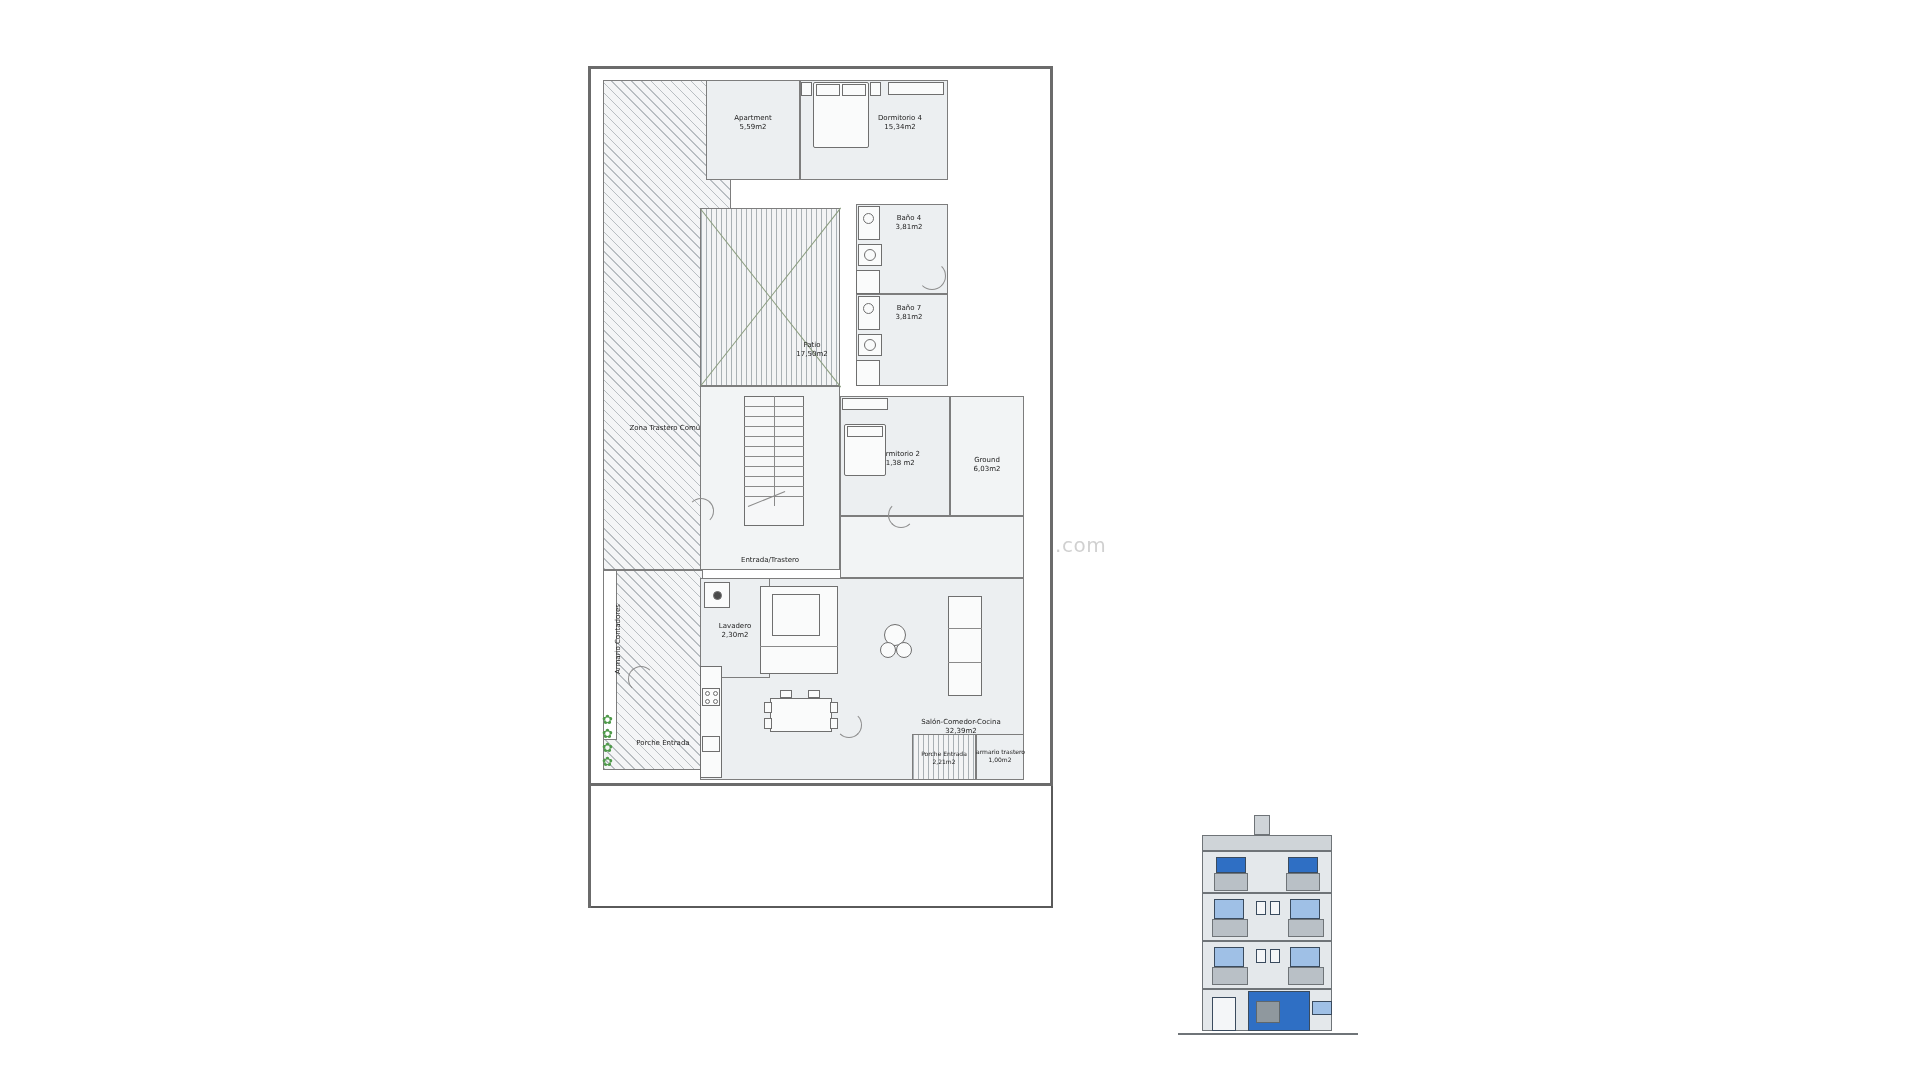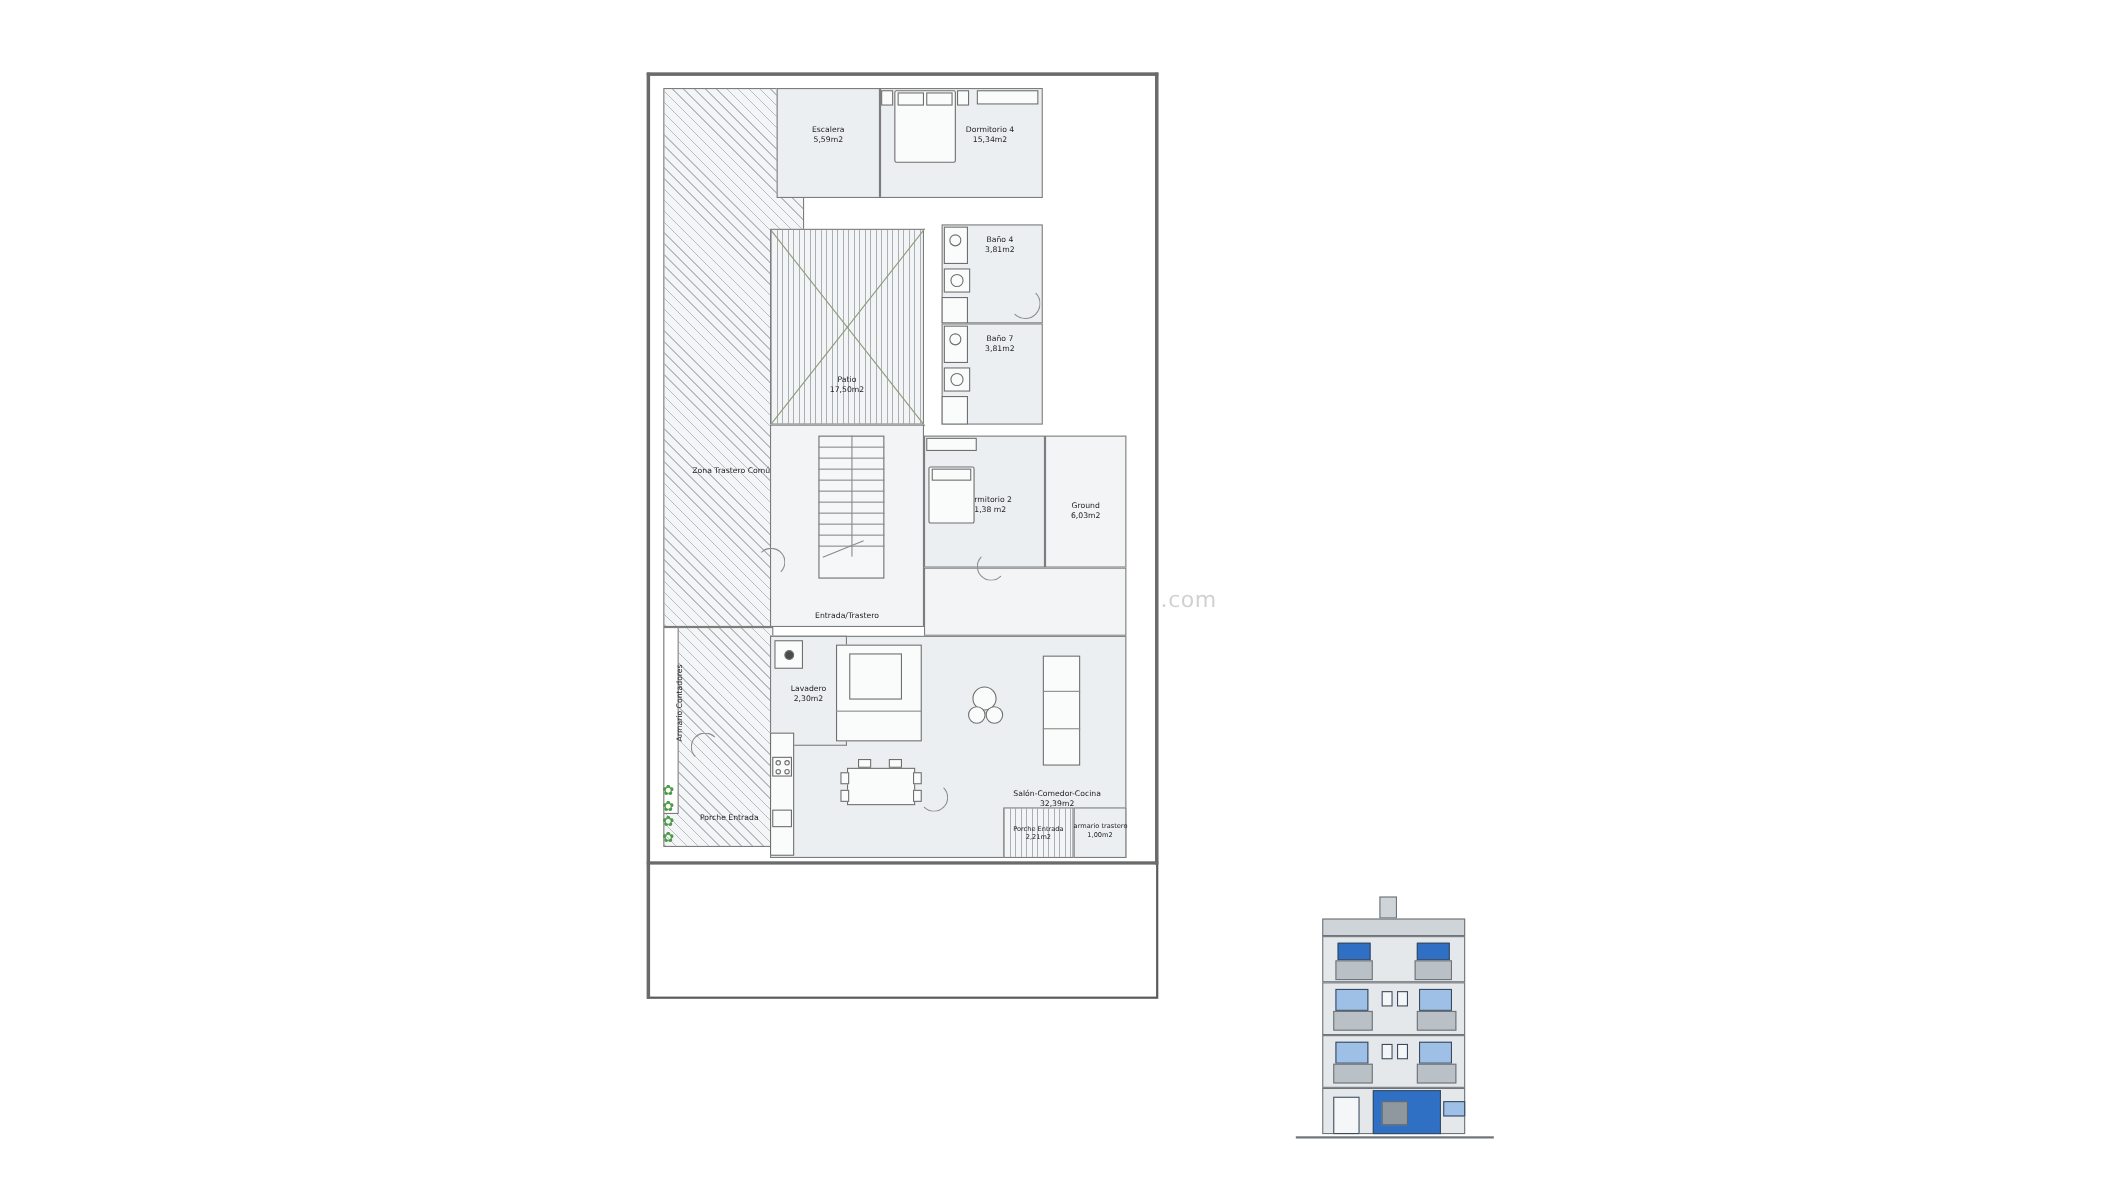--- a/index.html
+++ b/index.html
@@ -215,21 +215,21 @@
 
     <div class="hatch" style="left:15px; top:504px; width:100px; height:200px;"></div>
 
     <div class="room" style="left:15px; top:504px; width:14px; height:170px; background:#ffffff;"></div>
     <div class="label rot" style="left:26px; top:628px; width:110px;">
       <span>Armario Contadores</span>
     </div>
 
     <div class="room" style="left:118px; top:14px; width:94px; height:100px;"></div>
     <div class="label" style="left:123px; top:48px; width:84px;">
-      <span>Escalera</span><br>
+      <span>Apartment</span><br>
       <span>5,59m2</span>
     </div>
 
     <div class="room" style="left:212px; top:14px; width:148px; height:100px;"></div>
     <div class="label" style="left:270px; top:48px; width:84px;">
       <span>Dormitorio 4</span><br>
       <span>15,34m2</span>
     </div>
 
     <div class="fixture" style="left:225px; top:16px; width:56px; height:66px; border-radius:2px;"></div>
@@ -257,21 +257,21 @@
     </div>
     <div class="fixture" style="left:270px; top:230px; width:22px; height:34px;"></div>
     <div class="fixture round" style="left:275px; top:237px; width:11px; height:11px;"></div>
     <div class="fixture" style="left:270px; top:268px; width:24px; height:22px;"></div>
     <div class="fixture round" style="left:276px; top:273px; width:12px; height:12px;"></div>
     <div class="fixture" style="left:268px; top:294px; width:24px; height:26px;"></div>
 
     <div class="vhatch" style="left:112px; top:142px; width:140px; height:178px;"></div>
     <div class="xline" style="left:113px; top:143px; width:226px; transform:rotate(51.8deg);"></div>
     <div class="xline" style="left:113px; top:319px; width:226px; transform:rotate(-51.8deg);"></div>
-    <div class="label" style="left:140px; top:275px; width:84px;">
+    <div class="label" style="left:140px; top:275px; width:84px;padding-left:42px;">
       <span>Patio</span><br>
       <span>17,50m2</span>
     </div>
 
     <div class="room light" style="left:112px; top:320px; width:140px; height:184px;"></div>
     <div class="label" style="left:112px; top:490px; width:140px;">
       <span>Entrada/Trastero</span>
     </div>
 
     <div class="fixture" style="left:156px; top:330px; width:60px; height:130px; background:#f6f7f8;"></div>

